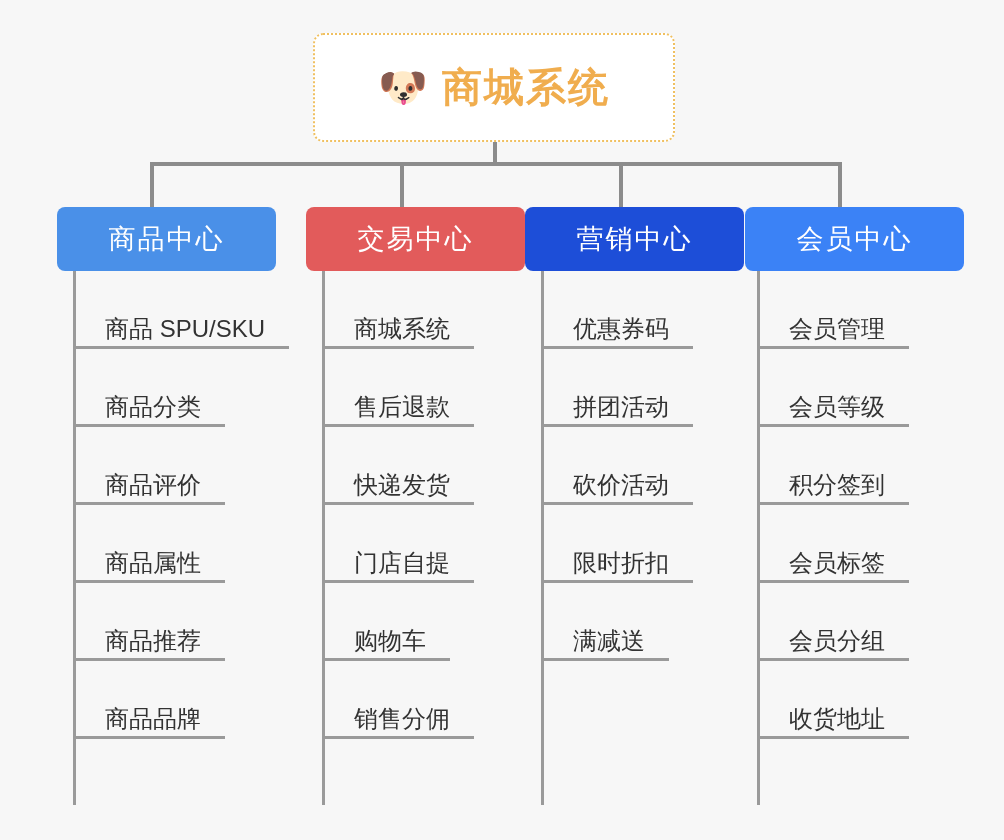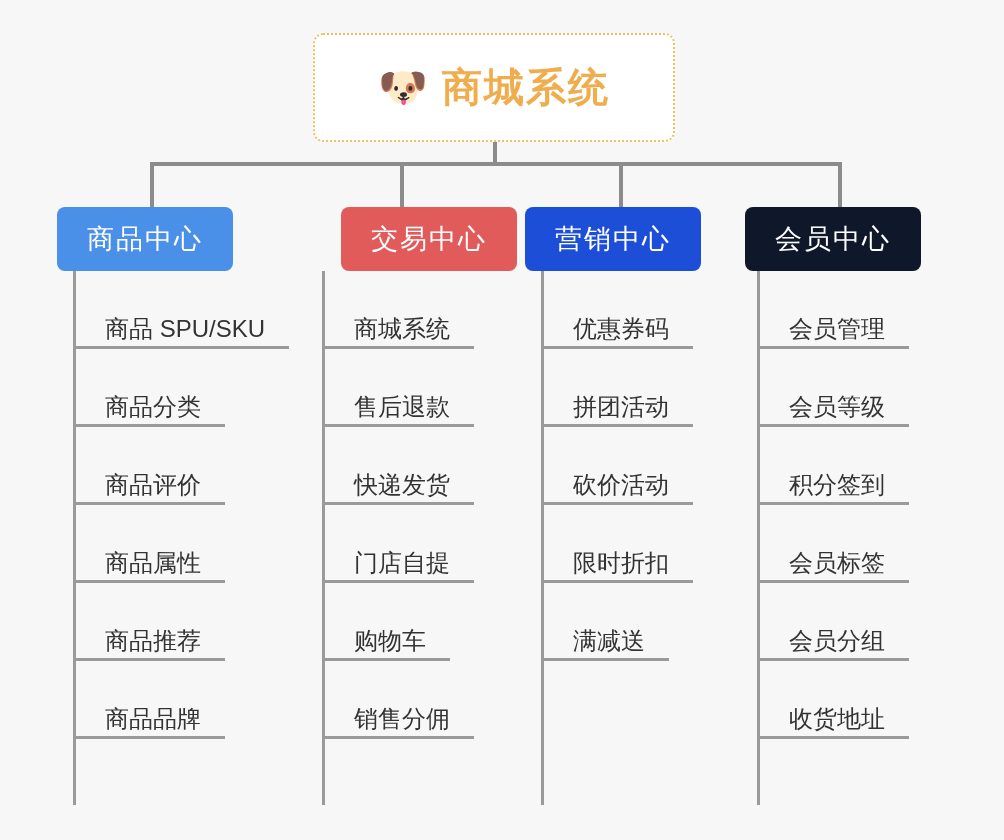--- a/index.html
+++ b/index.html
@@ -55,21 +55,21 @@
   .conn {
     position: absolute;
     background: #8c8c8c;
   }
   .conn-v { width: 4px; }
   .conn-h { height: 4px; }
 
   
   .cat-box {
     position: absolute;
-    width: 176px;
+    width: 219px;
     height: 64px;
     border-radius: 8px;
     display: flex;
     align-items: center;
     justify-content: center;
     color: #ffffff;
     font-size: 27px;
     letter-spacing: 2px;
     white-space: nowrap;
     top: 207px;
@@ -121,27 +121,27 @@
   <div class="conn conn-h" style="left:150px; top:162px; width:692px;"></div>
 
   <div class="conn conn-v" style="left:150px; top:162px; height:46px;"></div>
   <div class="conn conn-v" style="left:400px; top:162px; height:46px;"></div>
   <div class="conn conn-v" style="left:619px; top:162px; height:46px;"></div>
   <div class="conn conn-v" style="left:838px; top:162px; height:46px;"></div>
 
   <div class="cat-box" style="left:57px; background:#4a90e8;">
     <span>商品中心</span>
   </div>
-  <div class="cat-box" style="left:306px; background:#e25b5b;margin-left:35px;">
+  <div class="cat-box" style="left:306px; background:#e25b5b;">
     <span>交易中心</span>
   </div>
   <div class="cat-box" style="left:525px; background:#1d4ed8;">
     <span>营销中心</span>
   </div>
-  <div class="cat-box" style="left:745px; background:#0f172a;">
+  <div class="cat-box" style="left:745px; background:#3b82f6;">
     <span>会员中心</span>
   </div>
 
   <div class="leaf-col" style="left:73px;">
     <div class="leaf-spine" style="height:534px;"></div>
     <div class="leaf-item">
         <span class="leaf-label">商品 SPU/SKU</span>
       </div>
     <div class="leaf-item">
         <span class="leaf-label">商品分类</span>

